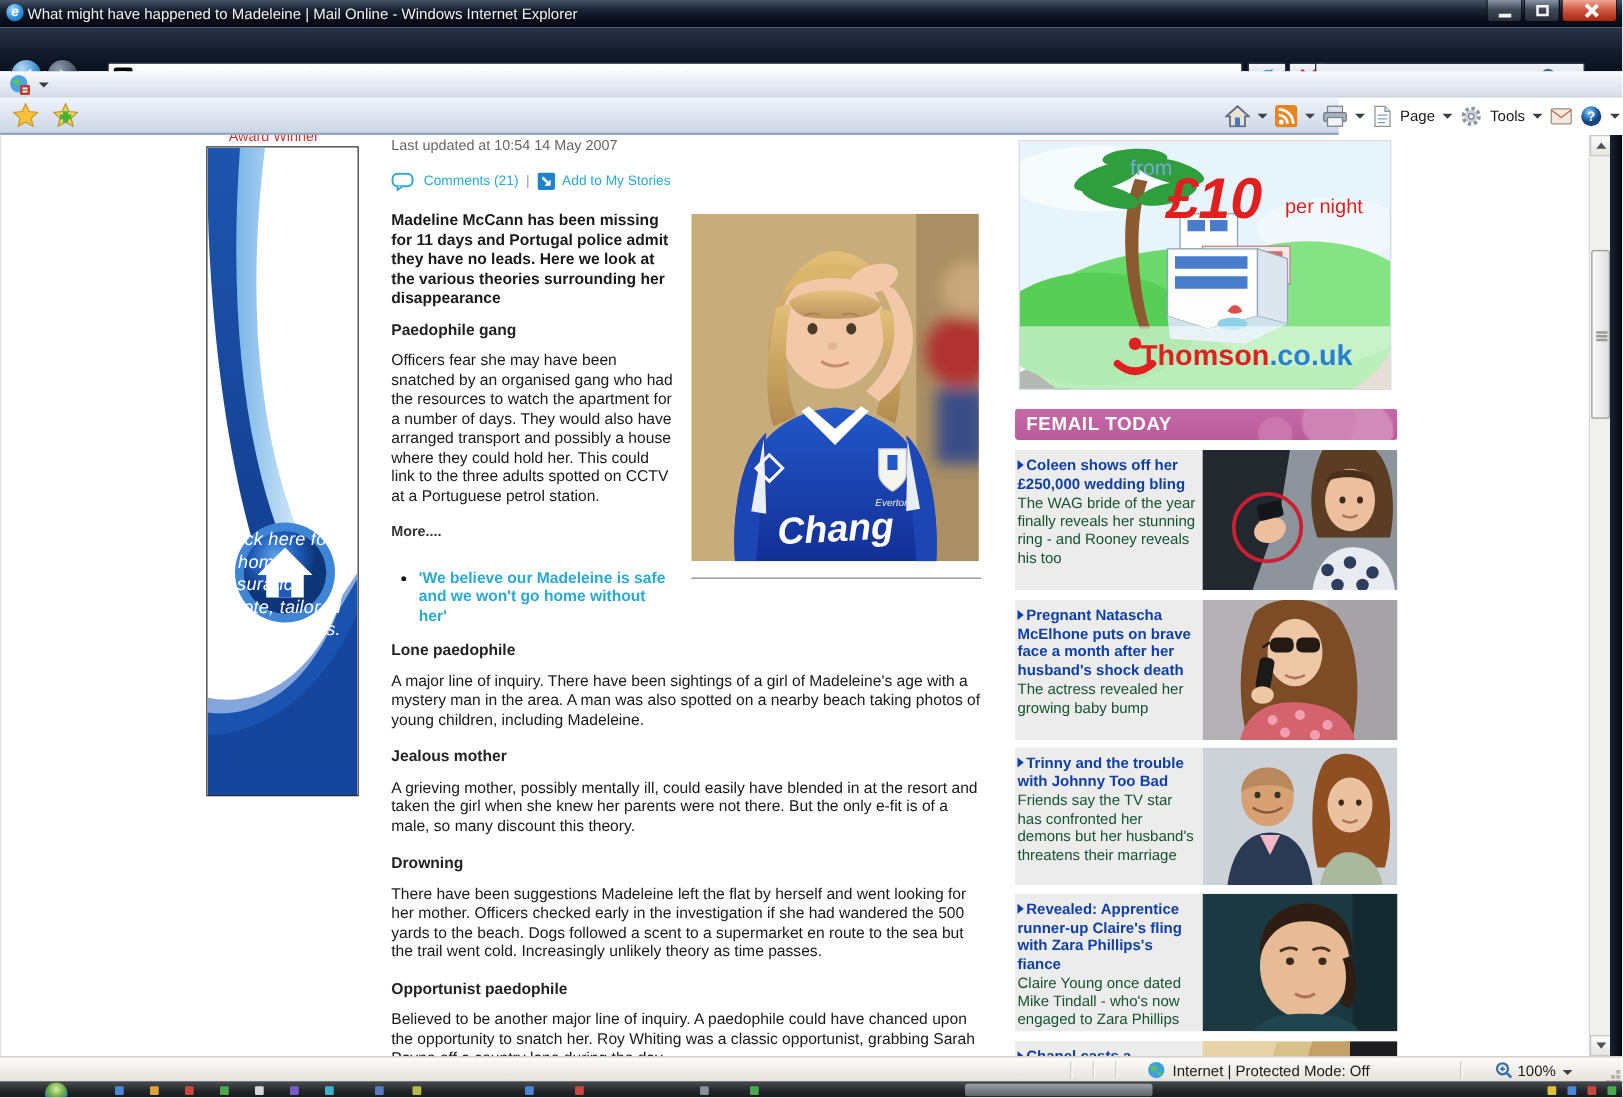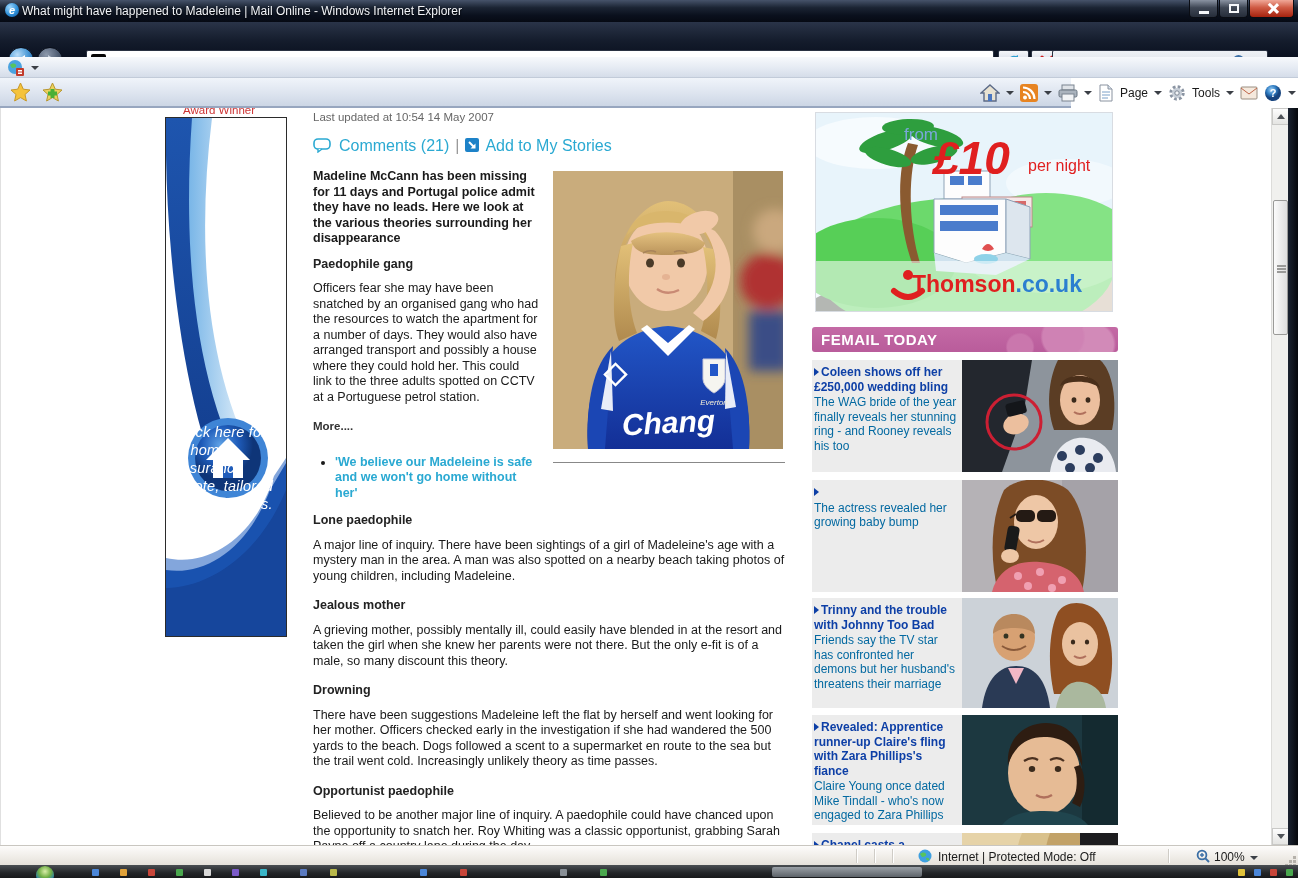--- a/index.html
+++ b/index.html
@@ -83,21 +83,21 @@
 
   
   .award { left:183px; top:-4px; color:#cc3333; font-weight:normal; font-size:11.5px; }
   .leftad { left:165px; top:9px; width:122px; height:520px; border:1px solid #2b2b2b; background:#fff; overflow:hidden; }
   .leftad-text { position:absolute; left:12px; top:305px; width:100px; color:#fff; font-size:14.5px; line-height:18px;
     font-style:italic; letter-spacing:.2px; }
 
   
   .article { left:313px; top:0px; width:472px; color:#1a1a1a; font-size:12.5px; line-height:15.5px; }
   .updated { color:#666; font-size:11.5px; margin:2px 0 12px; }
-  .comrow { display:flex; align-items:center; gap:6px; margin-bottom:16px; font-size:16px; }
+  .comrow { display:flex; align-items:center; gap:6px; margin-bottom:16px; font-size:11px; }
   .bluelink { color:#2aa9d2; text-decoration:none; }
   .comrow .sep { color:#999; }
   .photo-float { float:right; width:232px; margin:2px 0 6px 12px; }
   .photo-caption-rule { border-bottom:1px solid #888; height:9px; margin-bottom:4px; }
   .intro { font-weight:bold; margin:0 0 10px; }
   .article h4 { font-size:12.5px; font-weight:bold; color:#222; margin:2px 0 9px; }
   .article p.body { margin:0 0 14px; }
   .more { font-weight:bold; font-size:11.5px; color:#333; margin:0 0 20px; }
   .bullets { margin:0 0 12px 22px; }
   .bullets li { margin-bottom:4px; }
@@ -114,21 +114,21 @@
   .th-suffix { color:#2b7fd0; font-size:23px; font-weight:bold; }
   .femail-bar { position:absolute; left:0; top:215px; width:306px; height:25px; border-radius:3px;
     background:radial-gradient(circle at 82% 40%, #cf82b4 0 8%, transparent 9%),
                radial-gradient(circle at 68% 80%, #ca77ad 0 6%, transparent 7%),
                radial-gradient(circle at 92% 70%, #d28ab8 0 7%, transparent 8%),
                linear-gradient(180deg,#c46aa5,#b95c9b); }
   .femail-title { position:absolute; left:9px; top:4px; color:#fff; font-weight:bold; font-size:15px; letter-spacing:.5px; }
   .story { position:absolute; left:0; width:306px; display:flex; }
   .story-text { width:150px; background:#ececec; padding:5px 2px; }
   .story-headline { color:#0d3fa6; font-weight:bold; font-size:12px; line-height:14.5px; text-decoration:none; display:block; }
-  .story-body { color:#0369a1; font-size:12px; line-height:14.5px; margin-top:1px; }
+  .story-body { color:#14532d; font-size:12px; line-height:14.5px; margin-top:1px; }
   .tri-right { display:inline-block; width:0; height:0; border-top:4px solid transparent; border-bottom:4px solid transparent;
     border-left:5px solid #0d3fa6; margin-right:2px; }
   .story-photo { width:156px; flex:none; overflow:hidden; }
 
   
   .statusbar { left:0; top:845px; width:1298px; height:20px; background:linear-gradient(180deg,#fdfcfb,#efece7 60%,#e5e1da);
     border-top:1px solid #c9c6c0; }
   .st-sep { position:absolute; top:3px; width:1px; height:14px; background:#cfccc6; box-shadow:1px 0 0 #fff; }
   .st-text { position:absolute; top:4px; font-size:12px; color:#1a1a1a; white-space:nowrap; }
   .grip { position:absolute; right:2px; top:10px; width:3px; height:3px; background:#b5b1aa;
@@ -484,21 +484,21 @@
               <circle cx="128" cy="108" r="5"></circle>
             </g>
           <ellipse cx="54" cy="64" rx="13" ry="10" fill="#ecbf9e" transform="rotate(-20 54 64)"></ellipse>
           <rect x="44" y="42" width="20" height="13" rx="3" fill="#14161a" transform="rotate(-14 54 48)"></rect>
           <circle cx="52" cy="62" r="27" fill="none" stroke="#cc1f33" stroke-width="3"></circle>
         </svg>
       </div>
 
       <div class="story" style="top:368px;height:112px">
         <div class="story-text">
-          <a class="story-headline" href="#"><span class="tri-right"></span></a>
+          <a class="story-headline" href="#"><span class="tri-right"></span><span>Pregnant Natascha McElhone puts on brave face a month after her husband's shock death</span></a>
           <div class="story-body">The actress revealed her growing baby bump</div>
         </div>
         <svg class="story-photo" width="156" height="112" viewBox="0 0 156 112">
           <rect width="156" height="112" fill="#b5b2b6"></rect>
           <rect x="100" width="56" height="112" fill="#a5a2a8"></rect>
           <path d="M42,10 C28,40 28,80 36,112 L120,112 C128,70 124,30 106,10 C88,-4 56,-4 42,10 Z" fill="#7c4c26"></path>
           <ellipse cx="74" cy="42" rx="22" ry="27" fill="#eec7a6"></ellipse>
           <rect x="54" y="30" width="19" height="12" rx="5" fill="#241a14"></rect>
           <rect x="75" y="30" width="19" height="12" rx="5" fill="#241a14"></rect>
           <path d="M54 34 L48 38" stroke="#241a14" stroke-width="2"></path>

